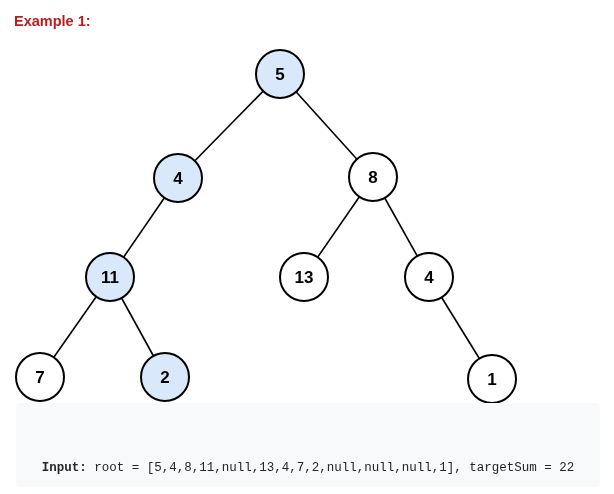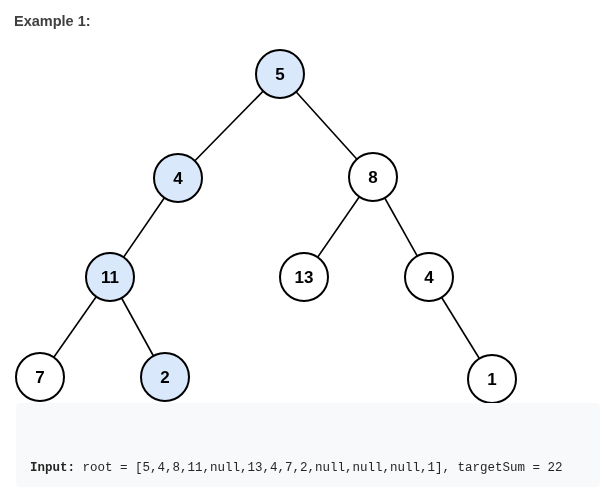--- a/index.html
+++ b/index.html
@@ -5,21 +5,21 @@
   * { margin: 0; padding: 0; box-sizing: border-box; }
   html, body { width: 614px; height: 494px; background: #ffffff; overflow: hidden; }
   body { position: relative; font-family: "Liberation Sans", sans-serif; }
 
   .example-heading {
     position: absolute;
     left: 14px;
     top: 13px;
     font-size: 14.5px;
     font-weight: bold;
-    color: #404040;
+    color: #b91c1c;
   }
 
   #tree-svg {
     position: absolute;
     left: 0;
     top: 0;
     width: 614px;
     height: 494px;
   }
 
@@ -40,20 +40,21 @@
     width: 584px;
     height: 84px;
     border-radius: 4px;
     padding: 7px 14px;
     font-family: "Liberation Mono", "DejaVu Sans Mono", monospace;
     font-size: 12.5px;
     line-height: 23.5px;
     color: #262626;
     white-space: pre;
     overflow: hidden;
+    text-align: center;
   }
   .code-line strong { font-weight: bold; }
 </style>
 </head>
 <body>
 
 <div class="example-heading">Example 1:</div>
 
 <svg id="tree-svg" viewBox="0 0 614 494" xmlns="http://www.w3.org/2000/svg">
     <line x1="280" y1="74" x2="178" y2="178" class="tree-edge"></line>

